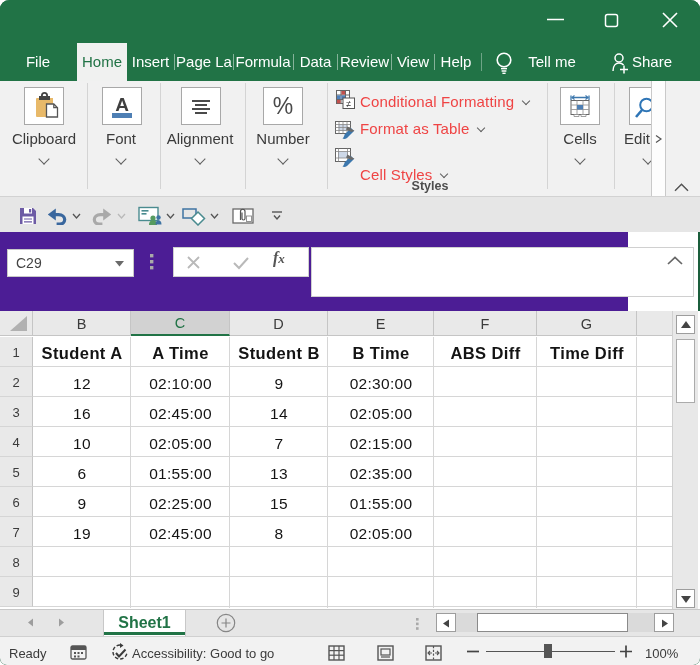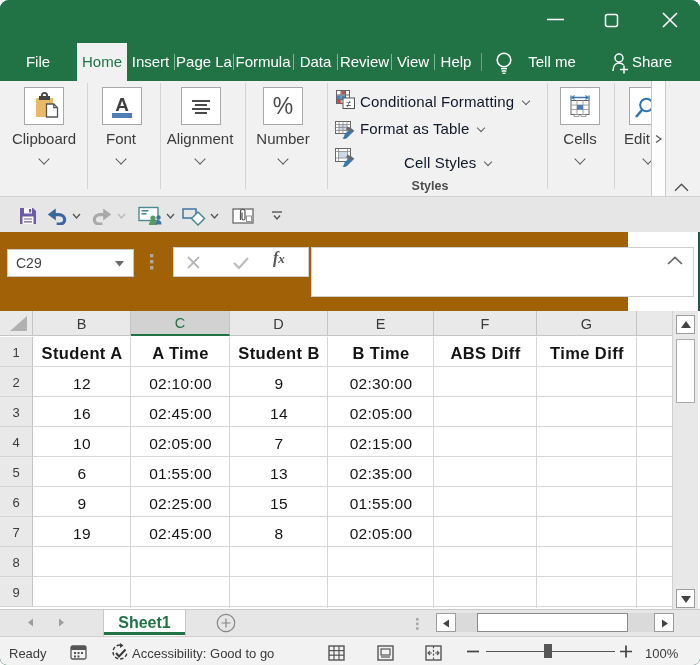--- a/index.html
+++ b/index.html
@@ -13,25 +13,25 @@
   .tab{position:absolute;top:0;height:38px;line-height:37px;text-align:center;}
   .tsep{position:absolute;top:11px;width:1px;height:16px;background:rgba(255,255,255,0.45);}
   #hometab{position:absolute;left:77px;top:0;width:50px;height:38px;background:#f0f1f0;color:#217346;line-height:37px;text-align:center;}
   
   #ribbon{position:absolute;left:0;top:81px;width:700px;height:116px;background:#f1f1f1;border-bottom:1px solid #d2d2d2;box-sizing:border-box;}
   .gbox{position:absolute;top:6px;width:40px;height:38px;background:#fff;border:1px solid #a8a8a8;box-sizing:border-box;}
   .glabel{position:absolute;top:49px;width:90px;text-align:center;font-size:15px;color:#3b3b3b;}
   .gchev{position:absolute;top:68px;width:90px;text-align:center;}
   .rsep{position:absolute;top:2px;width:1px;height:106px;background:#d4d4d4;}
   .chev{display:inline-block;width:7px;height:7px;border-right:1.4px solid #5f5f5f;border-bottom:1.4px solid #5f5f5f;transform:rotate(45deg);}
-  .styrow{position:absolute;left:360px;font-size:15px;color:#0f172a;white-space:nowrap;letter-spacing:0.15px;}
+  .styrow{position:absolute;left:360px;font-size:15px;color:#ef4444;white-space:nowrap;letter-spacing:0.15px;}
   
   #qat{position:absolute;left:0;top:197px;width:700px;height:35px;background:#e6e6e6;}
   
-  #fbar{position:absolute;left:0;top:232px;width:628px;height:79px;background:#a16207;}
+  #fbar{position:absolute;left:0;top:232px;width:628px;height:79px;background:#4c1d95;}
   #namebox{position:absolute;left:7px;top:17px;width:127px;height:28px;background:#fff;border:1px solid #c8c8c8;box-sizing:border-box;
            font-size:14px;color:#444;line-height:26px;padding-left:8px;}
   #btnbox{position:absolute;left:173px;top:15px;width:136px;height:30px;background:#fff;border:1px solid #d0d0d0;box-sizing:border-box;}
   #editbox{position:absolute;left:311px;top:15px;width:383px;height:50px;background:#fff;border:1px solid #d0d0d0;box-sizing:border-box;}
   
   #grid{position:absolute;left:0;top:311px;width:700px;height:298px;background:#fff;}
   .colhdr{position:absolute;top:0;height:25px;background:#e9e9e9;border-right:1px solid #c5c5c5;border-bottom:1px solid #c5c5c5;
           box-sizing:border-box;text-align:center;font-size:14.5px;color:#3b3b3b;line-height:27px;}
   .rowhdr{position:absolute;left:0;width:33px;height:30px;background:#e9e9e9;border-right:1px solid #c5c5c5;border-bottom:1px solid #d5d5d5;
           box-sizing:border-box;text-align:center;font-size:13px;color:#3b3b3b;line-height:31px;}
@@ -170,21 +170,21 @@
       <rect x="3" y="3.5" width="10" height="6.5" fill="#cdd8e8"></rect>
       <g stroke="#888" stroke-width="0.8">
           <line x1="0.5" y1="3.5" x2="15.5" y2="3.5"></line>
           <line x1="0.5" y1="10" x2="15.5" y2="10"></line>
       <line x1="3.5" y1="0.5" x2="3.5" y2="13.5"></line>
           <line x1="12.5" y1="0.5" x2="12.5" y2="13.5"></line>
         </g>
       <path d="M16 8 L19 11 L12 18 C10 19.5 8.5 19 7.5 18.5 C9 17 9.5 15.5 9.5 14.5 Z" fill="#3c77ad"></path>
       <path d="M12.5 6.5 L19.5 10.8 L16.5 12 L11 9.5 Z" fill="#6a6a6a"></path>
     </svg>
-    <div class="styrow" style="top:73px;margin-left:44px;">Cell Styles&nbsp;&nbsp;<span class="chev" style="width:5px;height:5px;margin-bottom:3px;"></span></div>
+    <div class="styrow" style="top:85px;">Cell Styles&nbsp;&nbsp;<span class="chev" style="width:5px;height:5px;margin-bottom:3px;"></span></div>
     <div class="abs" style="left:390px;top:98px;width:80px;text-align:center;font-size:12.5px;color:#4d4d4d;font-weight:bold;">Styles</div>
     <div class="rsep" style="left:547px;"></div>
 
     <div class="gbox" style="left:560px;"><svg width="38" height="36" viewBox="0 0 38 36">
       <g stroke="#3c77ad" stroke-width="1.3">
             <line x1="10" y1="7.5" x2="10" y2="12"></line>
             <line x1="28" y1="7.5" x2="28" y2="12"></line>
       <line x1="11" y1="9.5" x2="27" y2="9.5"></line>
             <path d="M13.5 7.5 L11 9.5 L13.5 11.5 M24.5 7.5 L27 9.5 L24.5 11.5" fill="none" stroke-width="1.1"></path>
           </g>

